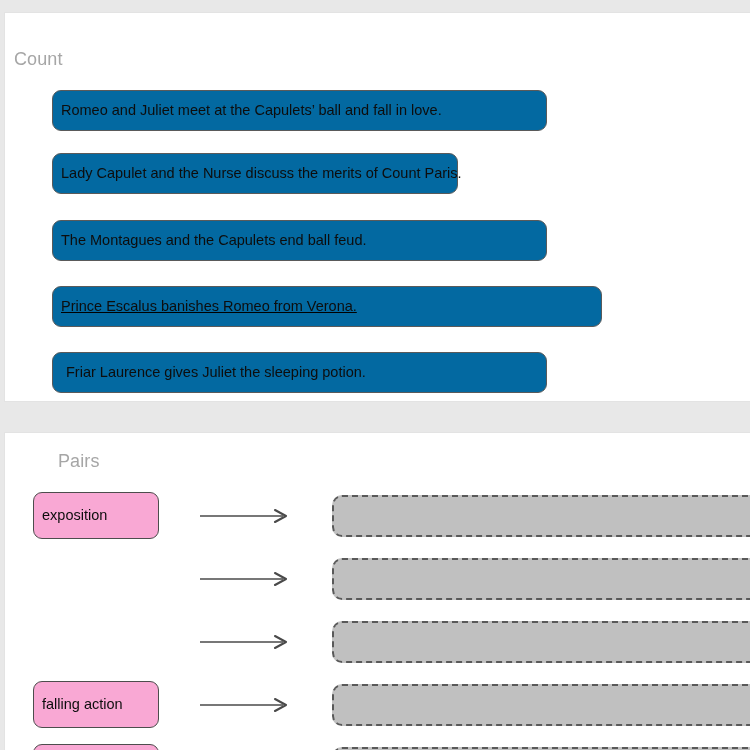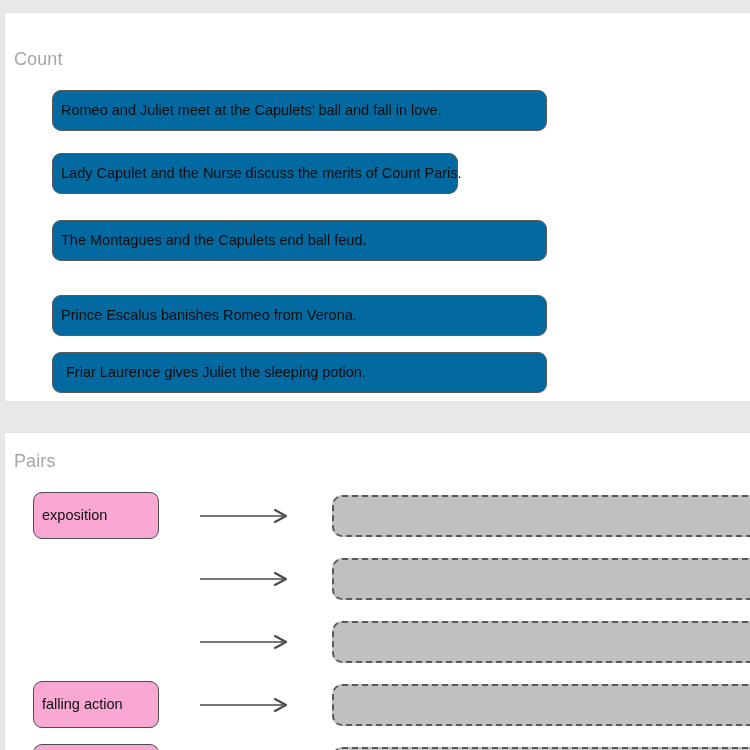--- a/index.html
+++ b/index.html
@@ -44,21 +44,21 @@
 
   .section-heading {
     position: absolute;
     left: 9px;
     font-size: 18px;
     color: #a6a6a6;
     letter-spacing: 0.1px;
     white-space: nowrap;
   }
   .card-tiles .section-heading { top: 36px; }
-  .card-pairs .section-heading { top: 18px; }
+  .card-pairs .section-heading { top: 18px; margin-left: 44px; }
 
   
   .tiles-area {
     position: absolute;
     left: 0;
     top: 0;
     width: 100%;
     height: 100%;
   }
   .tile {
@@ -147,21 +147,21 @@
     <div class="tiles-area">
       <div class="tile" style="top:77px; width:495px;">
         <span class="tile-label">Romeo and Juliet meet at the Capulets’ ball and fall in love.</span>
       </div>
       <div class="tile" style="top:140px; width:406px;">
         <span class="tile-label">Lady Capulet and the Nurse discuss the merits of Count Paris.</span>
       </div>
       <div class="tile" style="top:207px; width:495px;">
         <span class="tile-label">The Montagues and the Capulets end ball feud.</span>
       </div>
-      <div class="tile" style="top:282px; width:495px;">
+      <div class="tile" style="top:273px; width:550px;text-decoration:underline;">
         <span class="tile-label">Prince Escalus banishes Romeo from Verona.</span>
       </div>
       <div class="tile" style="top:339px; width:495px;padding-left:13px;">
         <span class="tile-label">Friar Laurence gives Juliet the sleeping potion.</span>
       </div>
     </div>
   </section>
 
   <section class="card card-pairs">
     <div class="section-heading">Pairs</div>

